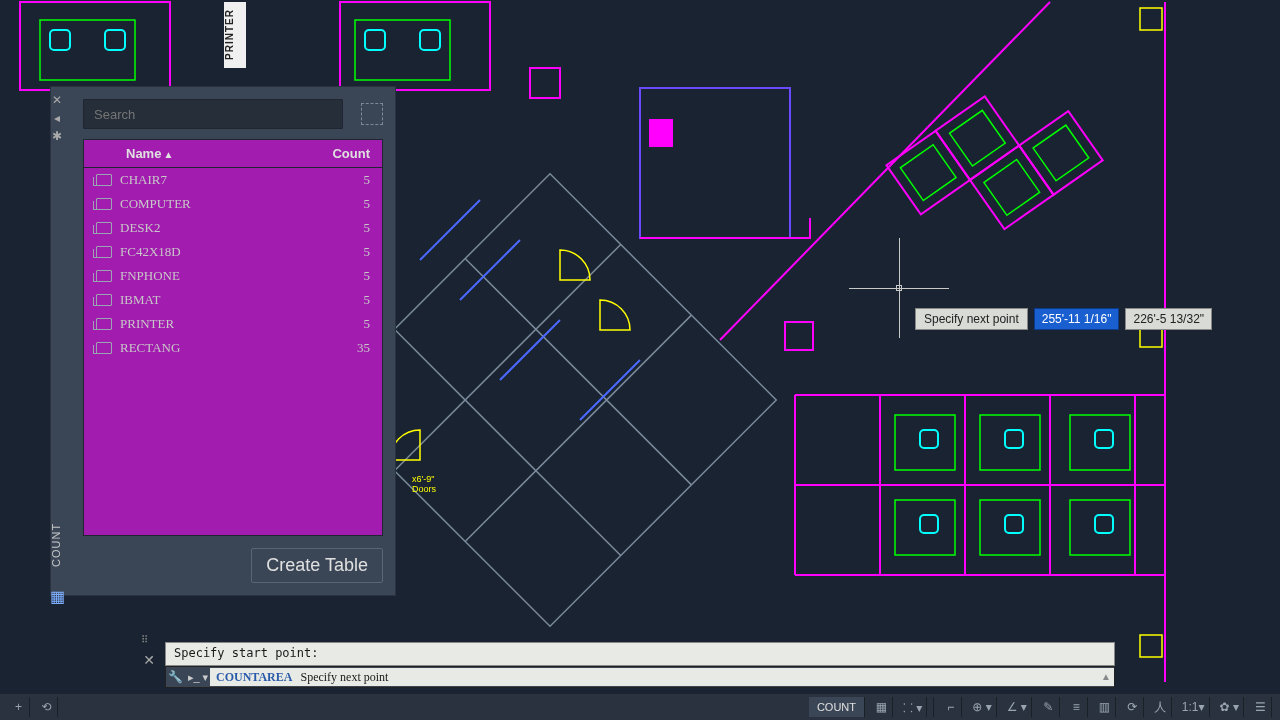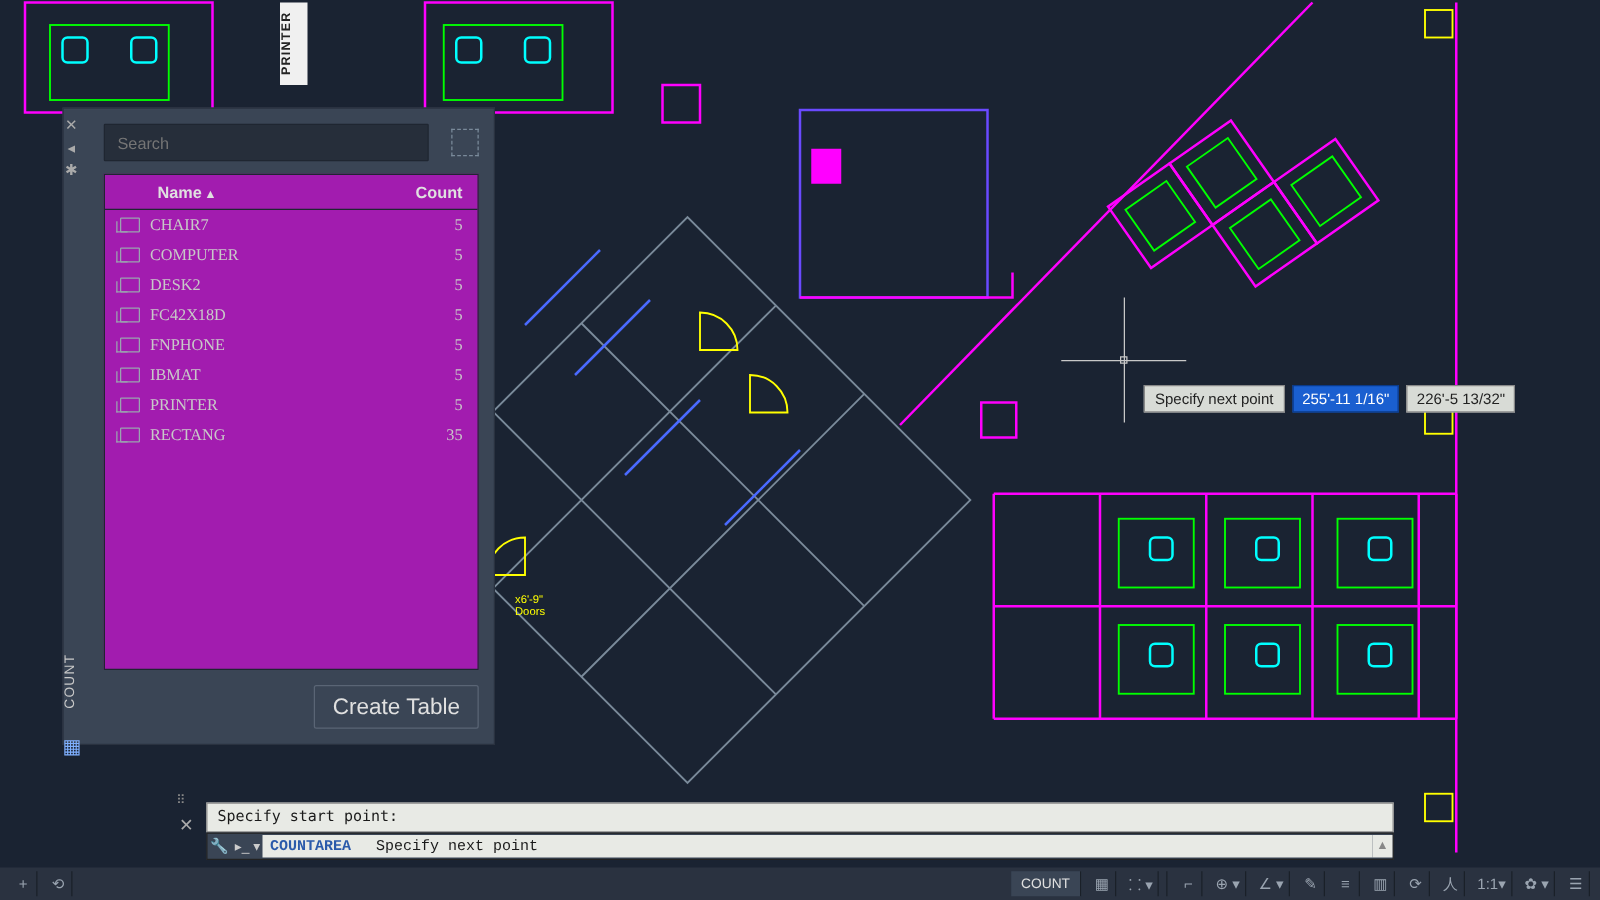--- a/index.html
+++ b/index.html
@@ -231,27 +231,27 @@
   top: -8px;
   color: #888;
   font-size: 10px;
 }
 .cmd-wrench { width: 20px; text-align: center; color: #aaa; font-size: 12px; }
 .cmd-icon { width: 24px; text-align: center; color: #ccc; font-size: 11px; }
 .cmd-text {
   flex: 1;
   background: #e8eae5;
   color: #1a1a1a;
-  font-family: Liberation Mono, monospace;
+  font-family: Liberation Serif, serif;
   font-size: 12px;
   padding: 2px 6px;
   height: 18px;
   display: flex;
   align-items: center;
-  gap: 20px;
+  gap: 8px;
 }
 .cmd-text .cmd-name { color: #2a5aaa; font-weight: 600; }
 .cmd-expand { width: 16px; color:#888; font-size:10px; text-align:center; background:#e8eae5; height:18px; line-height:18px;}
 
 
 .status-bar {
   position: absolute;
   bottom: 0;
   left: 0; right: 0;
   height: 26px;

